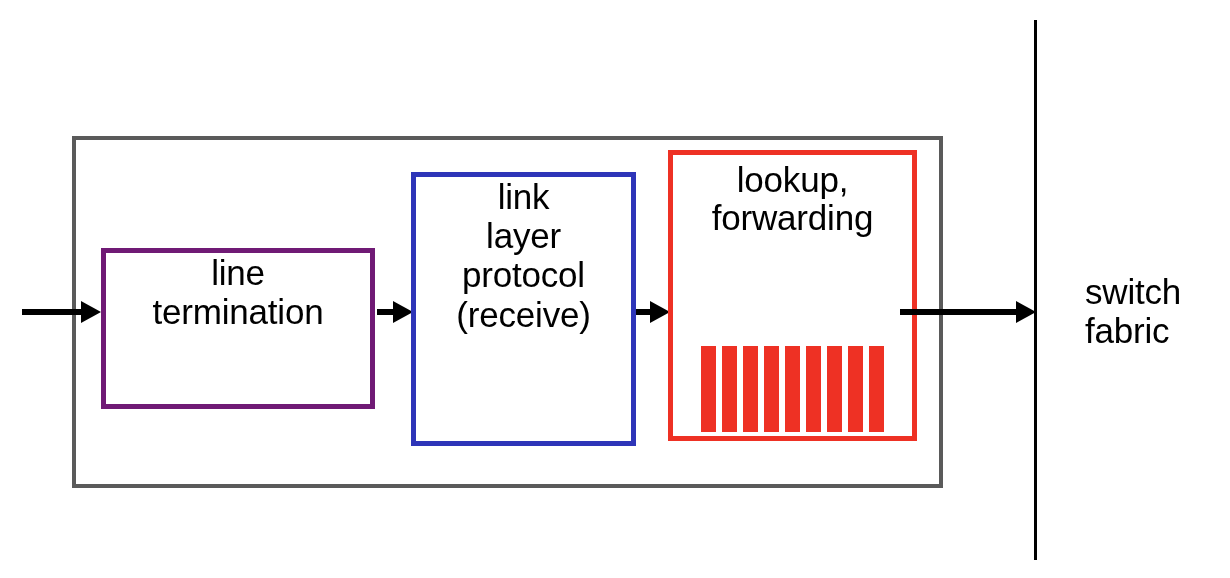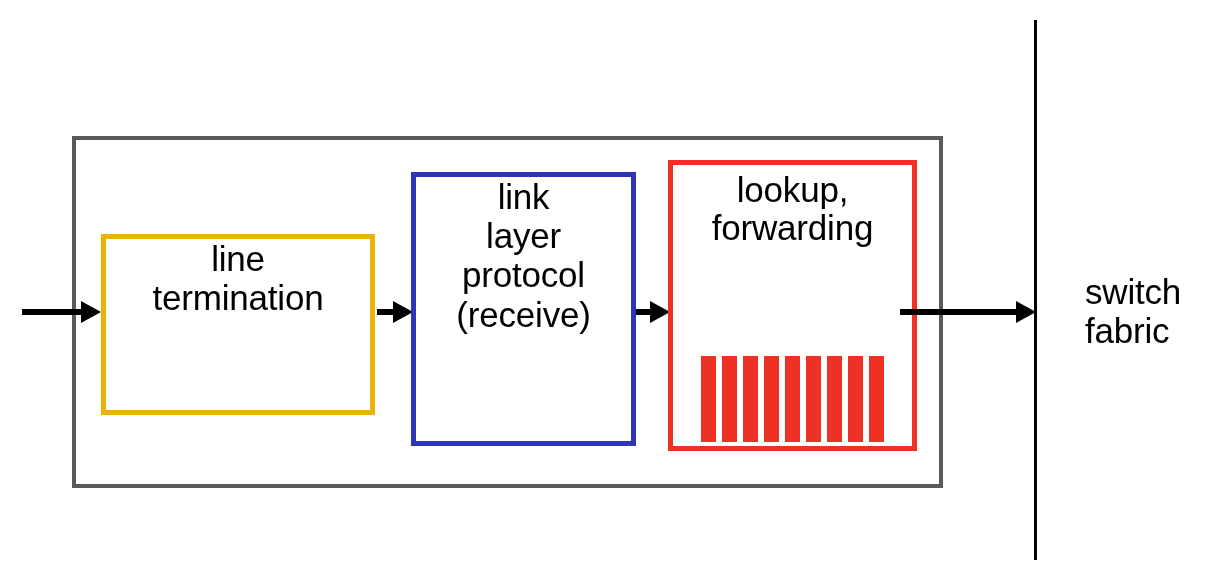--- a/index.html
+++ b/index.html
@@ -35,37 +35,37 @@
     left: 72px;
     top: 136px;
     width: 871px;
     height: 352px;
     border: 4px solid #5a5a5a;
     background: transparent;
   }
 
   .line-termination-box {
     left: 101px;
-    top: 234px;
+    top: 248px;
     width: 274px;
-    height: 181px;
-    border: 5px solid #eab308;
+    height: 161px;
+    border: 5px solid #701a75;
   }
 
   .link-layer-box {
     left: 411px;
     top: 172px;
     width: 225px;
     height: 274px;
     border: 5px solid #2e35b8;
   }
 
   .lookup-box {
     left: 668px;
-    top: 160px;
+    top: 150px;
     width: 249px;
     height: 291px;
     border: 5px solid #ee3124;
     justify-content: space-between;
     padding: 6px 0 4px 0;
   }
 
   
   .box-label {
     font-size: 35px;

